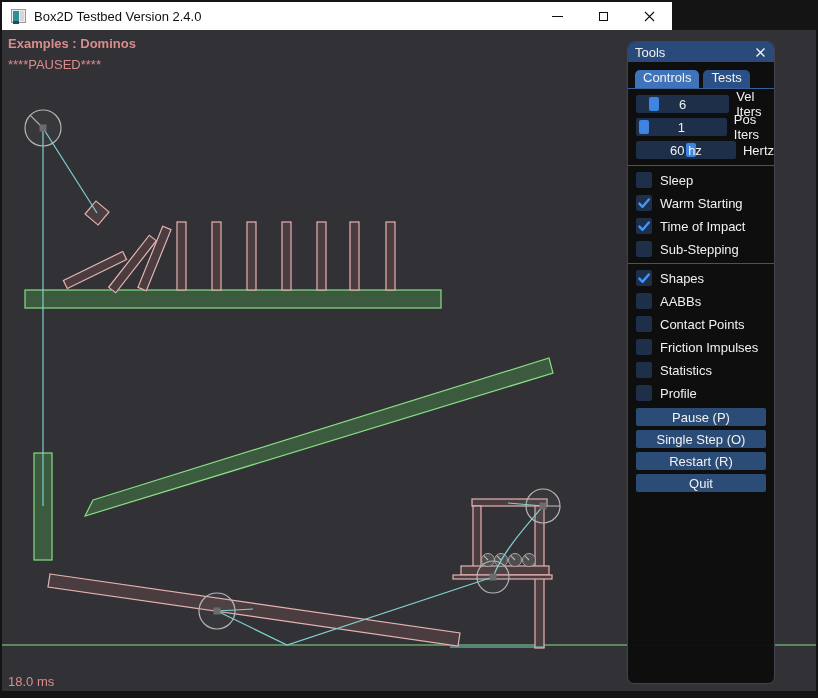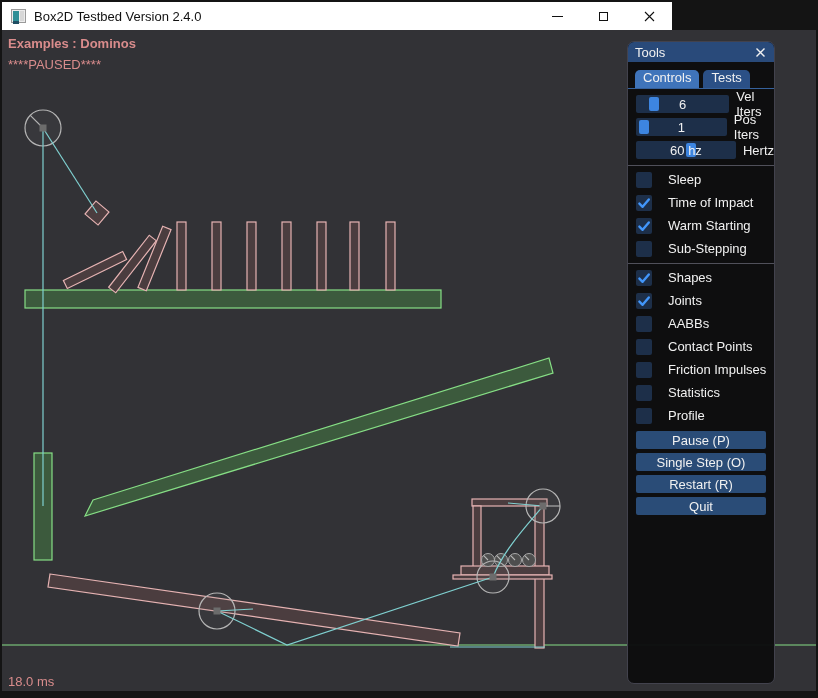--- a/index.html
+++ b/index.html
@@ -55,21 +55,21 @@
   .tab.active { background:var(--tab-active,#3f74ba); }
   .sliders { margin:6px 0 0 8px; display:flex; flex-direction:column; gap:5px; }
   .slider-row { display:flex; align-items:center; gap:7px; height:18px; }
   .slider { position:relative; width:116px; height:18px;
     background:var(--frame-bg,#1d2f49); border-radius:2px; }
   .grab { position:absolute; top:2px; height:14px; width:10px; border-radius:2px;
     background:var(--slider-grab,#3d85e0); }
   .slider-value { position:absolute; inset:0; display:flex; align-items:center; justify-content:center; }
   .separator { height:1px; background:#50505a; margin-top:6px; }
   .check-group { display:flex; flex-direction:column; gap:7px; padding:6px 0 0 8px; }
-  .check-row { display:flex; gap:16px; height:16px; }
+  .check-row { display:flex; align-items:center; gap:8px; height:16px; }
   .checkbox { position:relative; width:16px; height:16px; border-radius:2px;
     background:var(--frame-bg,#1d2f49); flex:none; }
   .checkbox svg { position:absolute; inset:0; }
   .check-row:not(.checked) .checkbox svg { display:none; }
   .panel-buttons { display:flex; flex-direction:column; gap:4px; margin:7px 8px 16px; }
   .panel-btn { height:18px; background:var(--button,#2a4c77); border-radius:2px;
     display:flex; align-items:center; justify-content:center; }
 </style>
 </head>
 <body>
@@ -223,58 +223,50 @@
     </span>
     <span class="check-label">Sleep</span>
   </div>
 
   <div class="check-row checked">
     <span class="checkbox">
       <svg viewBox="0 0 16 16">
         <polyline points="3.4,8.6 6.6,11.8 12.8,4.4" fill="none" stroke="var(--checkmark,#4296fa)" stroke-width="2.4" stroke-linecap="round" stroke-linejoin="round"></polyline>
       </svg>
     </span>
-    <span class="check-label">Time of Impact</span>
+    <span class="check-label">Warm Starting</span>
   </div>
 
   <div class="check-row checked">
     <span class="checkbox">
       <svg viewBox="0 0 16 16">
         <polyline points="3.4,8.6 6.6,11.8 12.8,4.4" fill="none" stroke="var(--checkmark,#4296fa)" stroke-width="2.4" stroke-linecap="round" stroke-linejoin="round"></polyline>
       </svg>
     </span>
-    <span class="check-label">Warm Starting</span>
+    <span class="check-label">Time of Impact</span>
   </div>
 
   <div class="check-row">
     <span class="checkbox">
       
     </span>
     <span class="check-label">Sub-Stepping</span>
   </div>
 </div>
     <div class="separator"></div>
     <div class="check-group" id="draw-checks">
   <div class="check-row checked">
     <span class="checkbox">
       <svg viewBox="0 0 16 16">
         <polyline points="3.4,8.6 6.6,11.8 12.8,4.4" fill="none" stroke="var(--checkmark,#4296fa)" stroke-width="2.4" stroke-linecap="round" stroke-linejoin="round"></polyline>
       </svg>
     </span>
     <span class="check-label">Shapes</span>
   </div>
 
-  <div class="check-row checked">
-    <span class="checkbox">
-      <svg viewBox="0 0 16 16">
-        <polyline points="3.4,8.6 6.6,11.8 12.8,4.4" fill="none" stroke="var(--checkmark,#4296fa)" stroke-width="2.4" stroke-linecap="round" stroke-linejoin="round"></polyline>
-      </svg>
-    </span>
-    <span class="check-label">Joints</span>
-  </div>
 
   <div class="check-row">
     <span class="checkbox">
       
     </span>
     <span class="check-label">AABBs</span>
   </div>
 
   <div class="check-row">
     <span class="checkbox">

